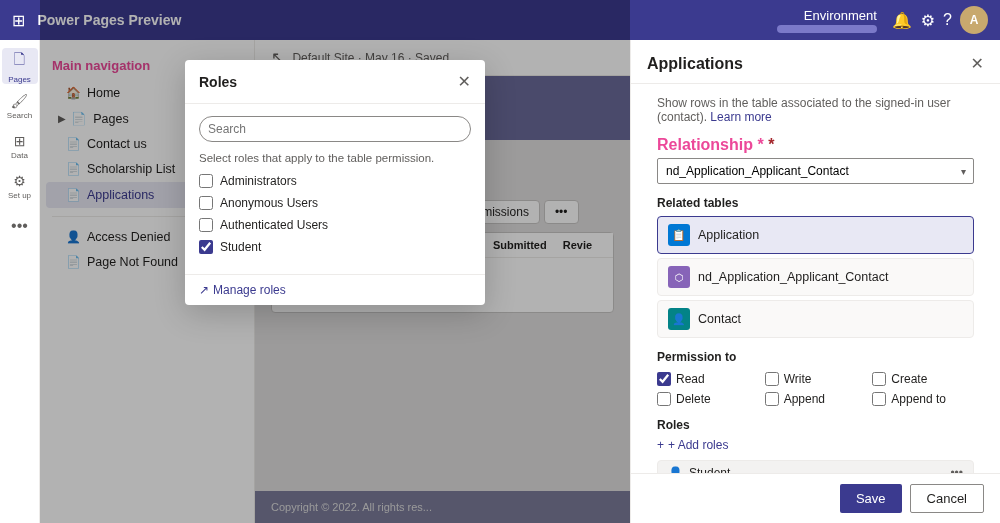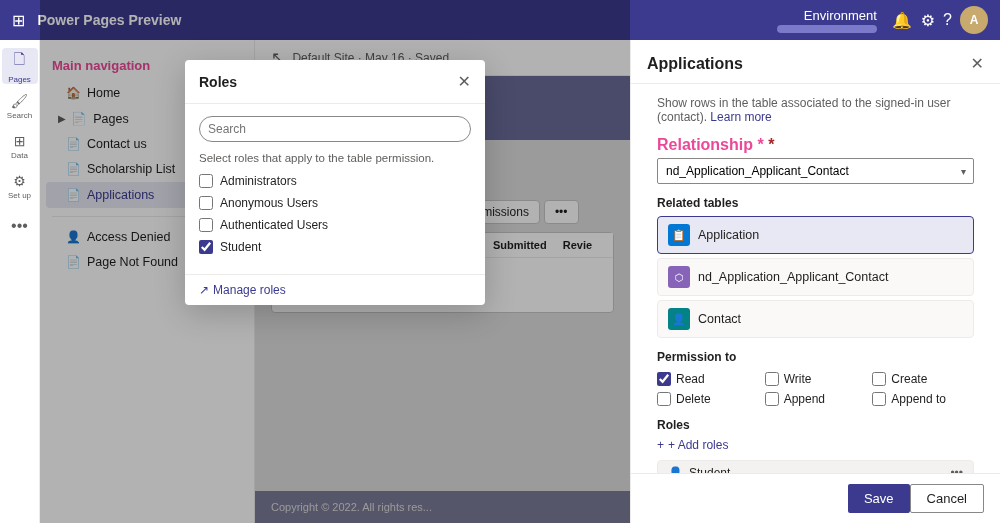--- a/index.html
+++ b/index.html
@@ -240,21 +240,21 @@
       font-size: 12px;
       color: #201f1e;
       justify-content: space-between;
     }
     .role-chip-left { display: flex; align-items: center; gap: 6px; }
     .role-chip-icon { color: #3b3a8f; font-size: 12px; }
     .role-chip-more { color: #605e5c; cursor: pointer; }
     .panel-footer {
       display: flex;
       justify-content: flex-end;
-      gap: 0;
+      gap: 8px;
       padding: 10px 16px;
       border-top: 1px solid #edebe9;
     }
     .btn-primary { background: #3b3a8f; color: white; border: none; padding: 6px 16px; border-radius: 2px; cursor: pointer; font-size: 13px; }
     .btn-secondary { background: #fff; color: #201f1e; border: 1px solid #8a8886; padding: 6px 16px; border-radius: 2px; cursor: pointer; font-size: 13px; }
 
     
     .modal-overlay {
       position: absolute;
       top: 0; left: 0; right: 0; bottom: 0;

